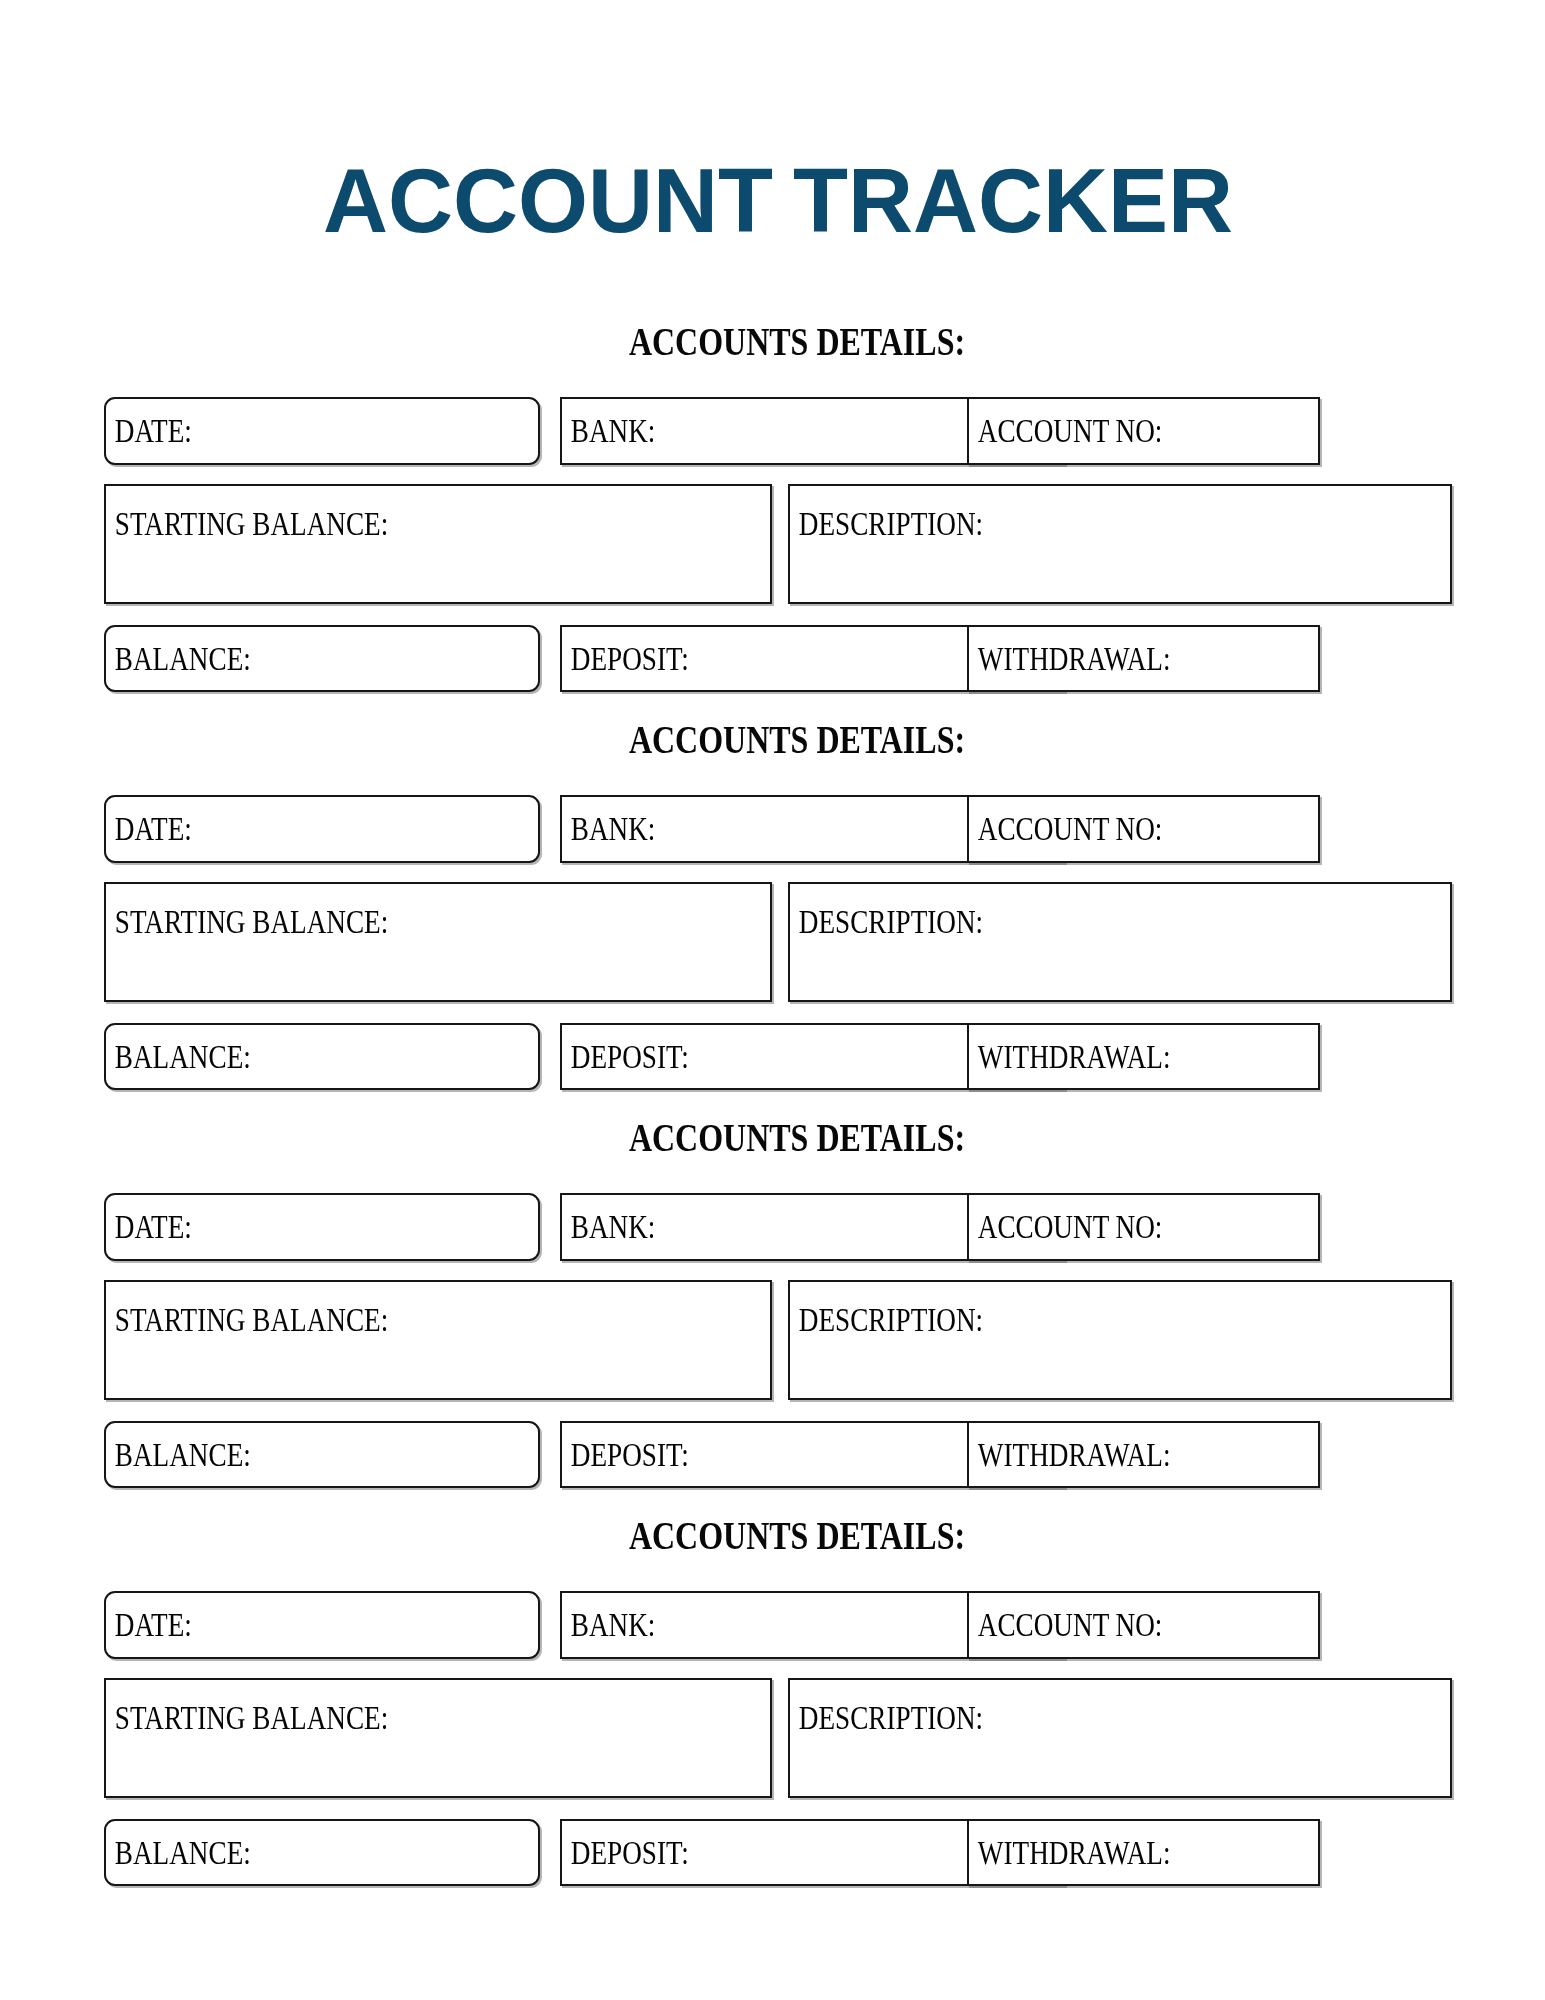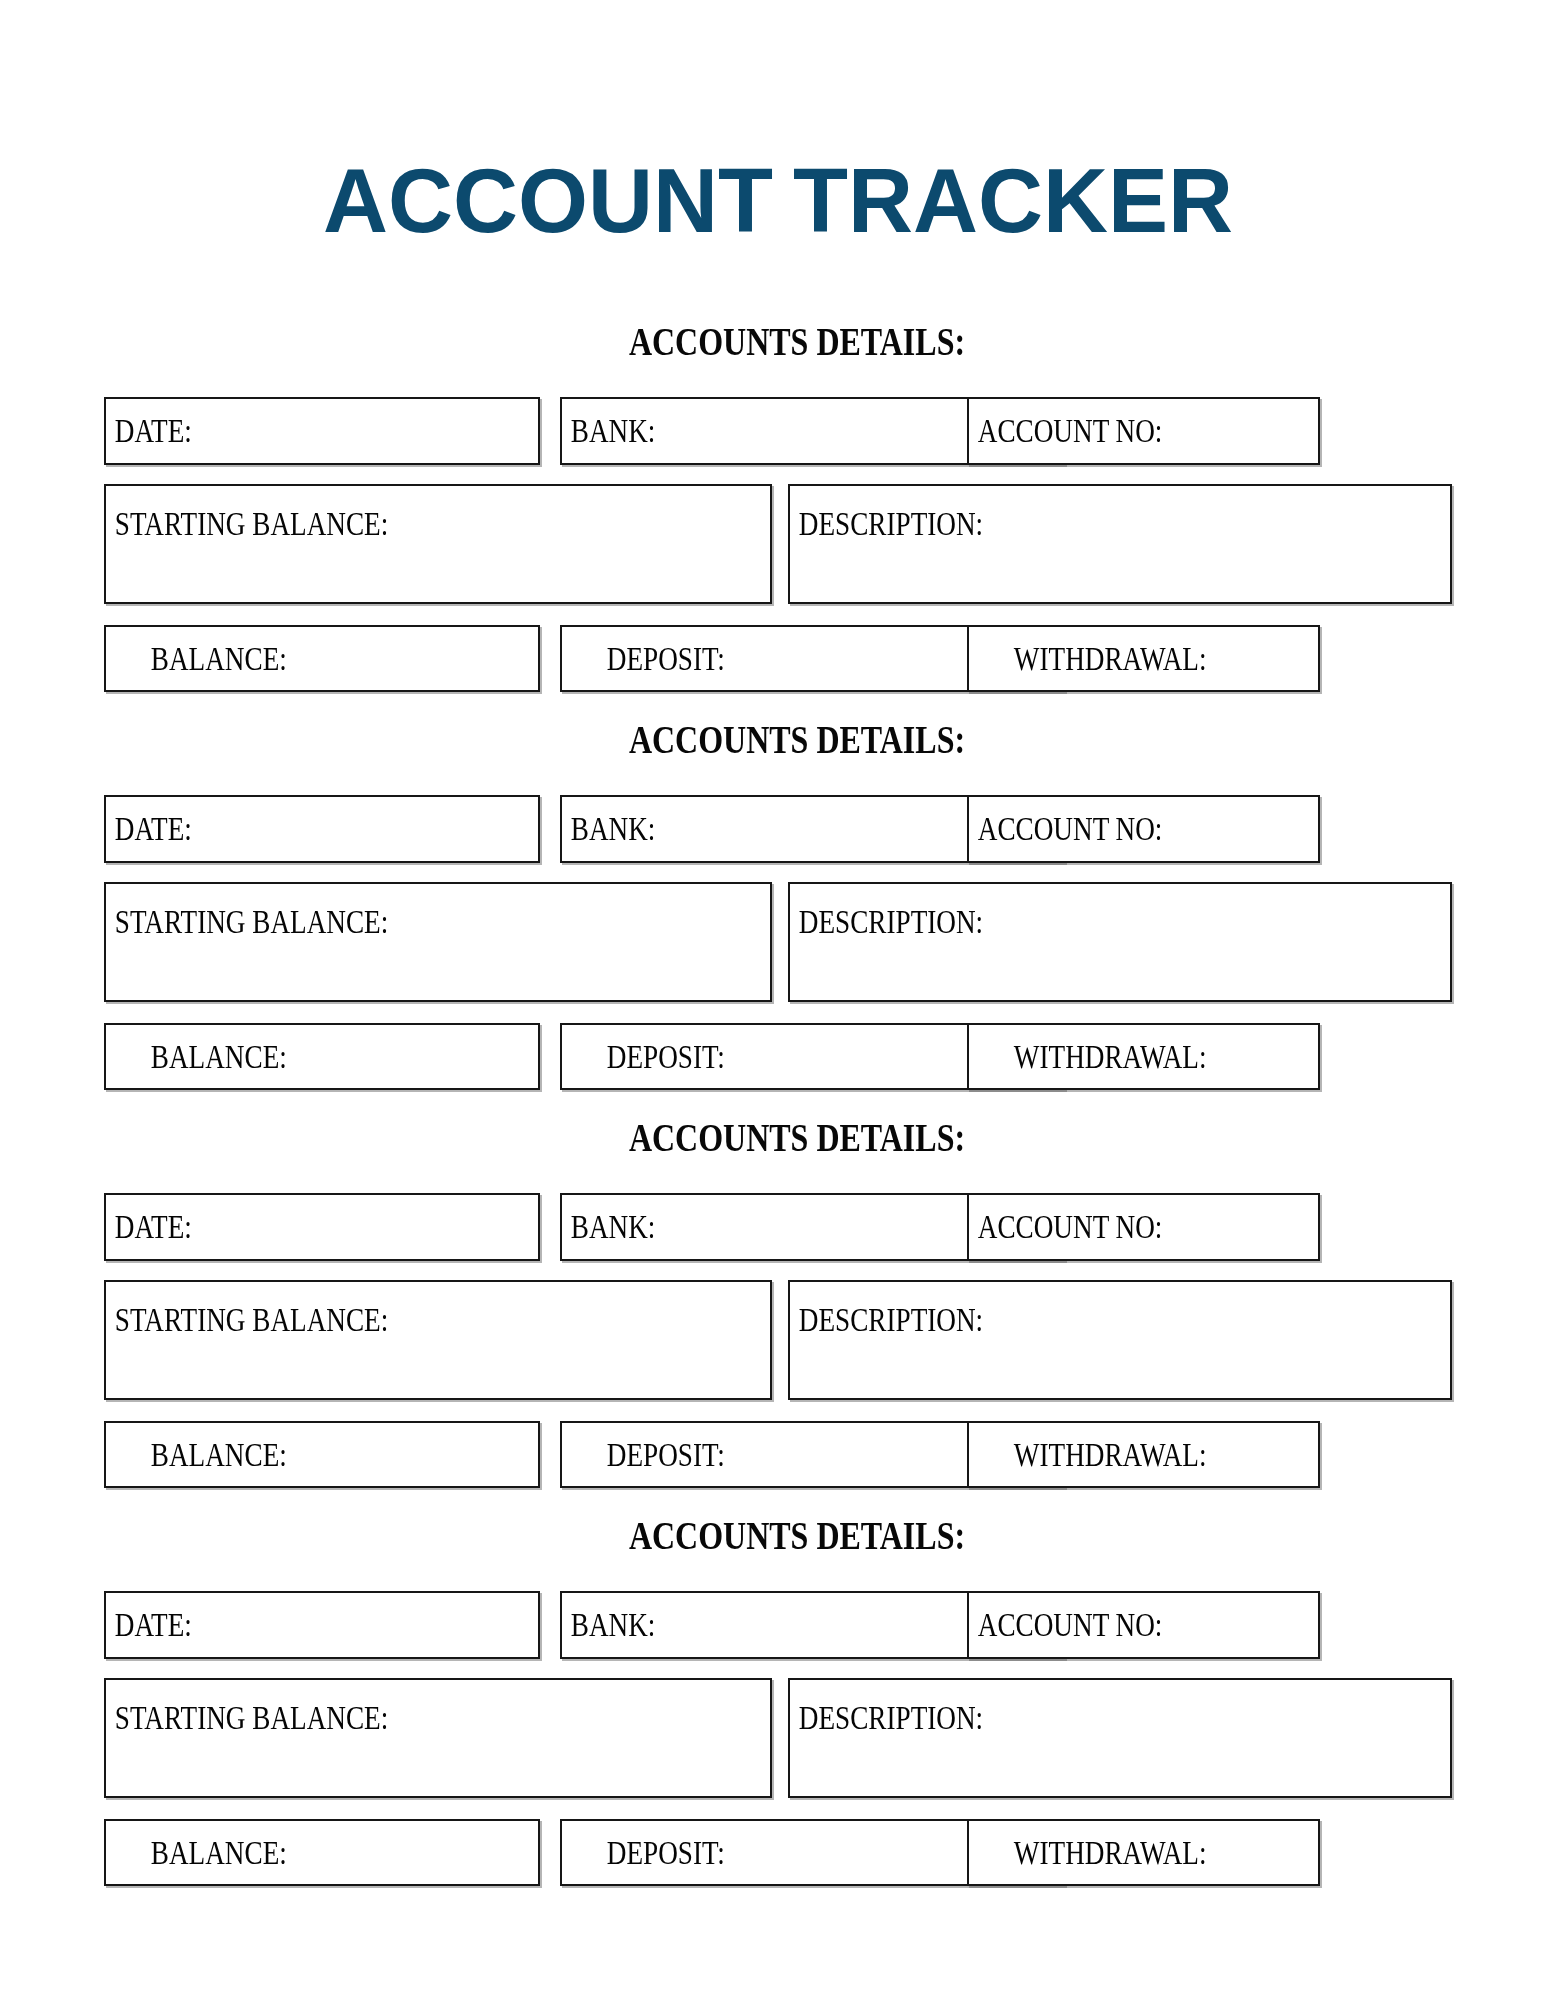--- a/index.html
+++ b/index.html
@@ -35,22 +35,22 @@
     white-space:nowrap;
     color:#080808;
   }
   .bx{
     position:absolute;box-sizing:border-box;
     border:2px solid #161616;background:#fff;
     box-shadow:2px 2px 0 rgba(90,90,90,0.45);
     display:flex;align-items:center;
   }
   .r1{top:379px;height:68px;}
-  .r3{top:607px;height:67px;padding-left:36px;}
-  .c1{left:104px;width:436px;}
+  .r3{top:607px;height:67px;}
+  .c1{left:104px;width:436px;border-radius:11px;}
   .c2{left:560px;width:505px;}
   .c3{left:967px;width:353px;}
   .r2{top:466px;height:120px;align-items:flex-start;padding-top:20px;}
   .ca{left:104px;width:668px;}
   .cb{left:788px;width:664px;}
   .lbl{
     font-size:34px;line-height:36px;
     transform:scaleX(0.8);
     transform-origin:left center;
     padding-left:11px;

